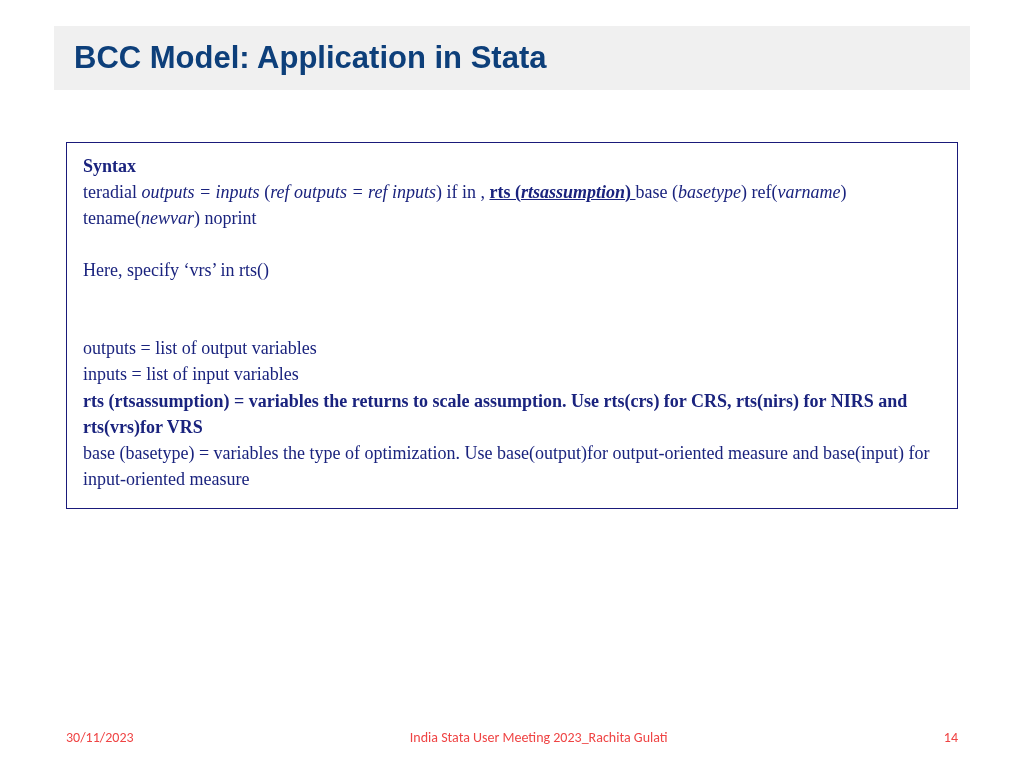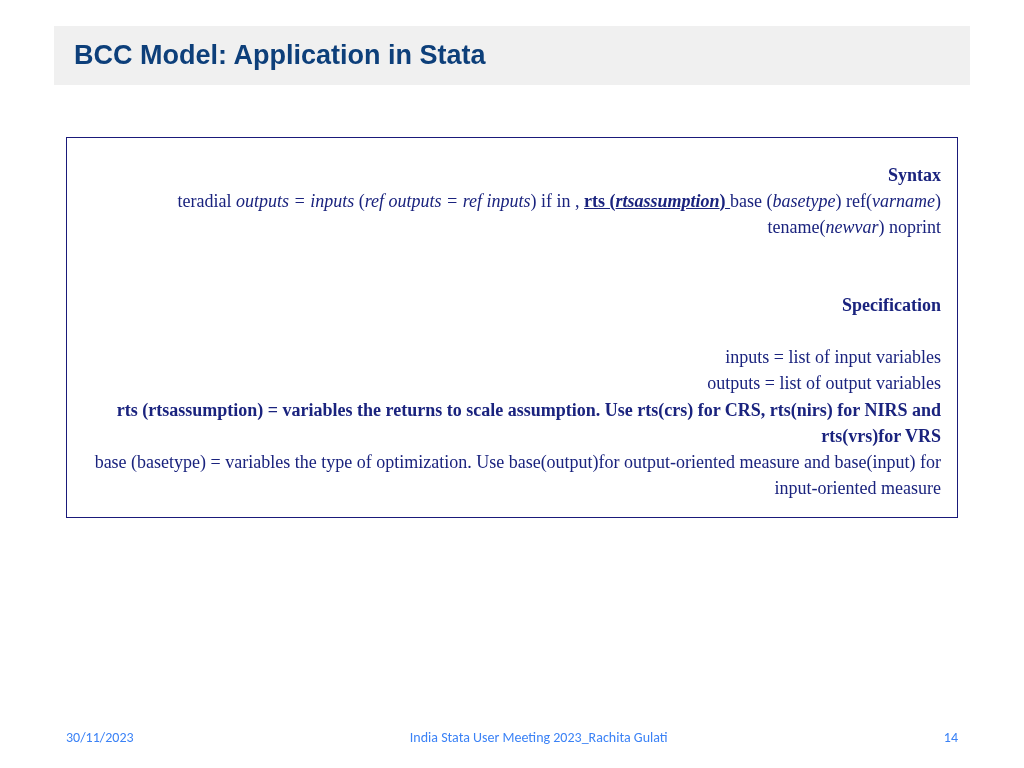--- a/index.html
+++ b/index.html
@@ -10,28 +10,27 @@
     position: relative;
   }
   .title-bar {
     background: #f0f0f0;
     margin: 26px 54px 0 54px;
     padding: 14px 20px;
   }
   .title-text {
     font-family: Arial, Helvetica, sans-serif;
     font-weight: bold;
-    font-size: 27px;
+    font-size: 31px;
     color: #0d3f7a;
   }
   .content-box {
     margin: 52px 66px 0 66px;
     border: 1.5px solid #1a1a7a;
-    padding: 24px 16px 16px 16px;
-    text-align: right;
+    padding: 10px 16px 16px 16px;
   }
   .blue { color: #1a237e; }
   .bold { font-weight: bold; }
   .italic { font-style: italic; margin-top: 9px; }
   .underline { text-decoration: underline; }
   .para {
     font-size: 18px;
     line-height: 1.45;
     color: #1a237e;
   }
@@ -40,21 +39,21 @@
     position: absolute;
     bottom: 22px;
     left: 0;
     width: 100%;
     padding: 0 66px;
     display: flex;
     justify-content: space-between;
     align-items: center;
     font-family: Calibri, Arial, sans-serif;
     font-size: 14px;
-    color: #3b82f6;
+    color: #ef4444;
   }
   .footer-center { flex: 1; text-align: center; }
 </style>
 </head>
 <body>
 
 <div class="title-bar">
   <div class="title-text">BCC Model: Application in Stata</div>
 </div>
 
@@ -63,31 +62,29 @@
   <div class="para">
     <span class="bold blue">Syntax</span>
   </div>
 
   <div class="para">
     <span>teradial </span><span class="italic">outputs = inputs </span><span>(</span><span class="italic">ref outputs = ref inputs</span><span>) if in , </span><span class="bold underline">rts (</span><span class="bold italic underline">rtsassumption</span><span class="bold underline">) </span><span>base (</span><span class="italic">basetype</span><span>) ref(</span><span class="italic">varname</span><span>) tename(</span><span class="italic">newvar</span><span>) noprint</span>
   </div>
 
   <div class="spacer"></div>
 
+  <div class="para">Here, specify ‘vrs’ in rts()</div>
 
   <div class="spacer"></div>
 
-  <div class="para">
-    <span class="bold blue">Specification</span>
-  </div>
 
   <div class="spacer"></div>
 
+  <div class="para">outputs = list of output variables</div>
   <div class="para">inputs = list of input variables</div>
-  <div class="para">outputs = list of output variables</div>
   <div class="para bold">rts (rtsassumption) = variables the returns to scale assumption. Use rts(crs) for CRS, rts(nirs) for NIRS and rts(vrs)for VRS</div>
   <div class="para">base (basetype) = variables the type of optimization. Use base(output)for output-oriented measure and base(input) for input-oriented measure</div>
 
 </div>
 
 <div class="footer">
   <div>30/11/2023</div>
   <div class="footer-center">India Stata User Meeting 2023_Rachita Gulati</div>
   <div>14</div>
 </div>

